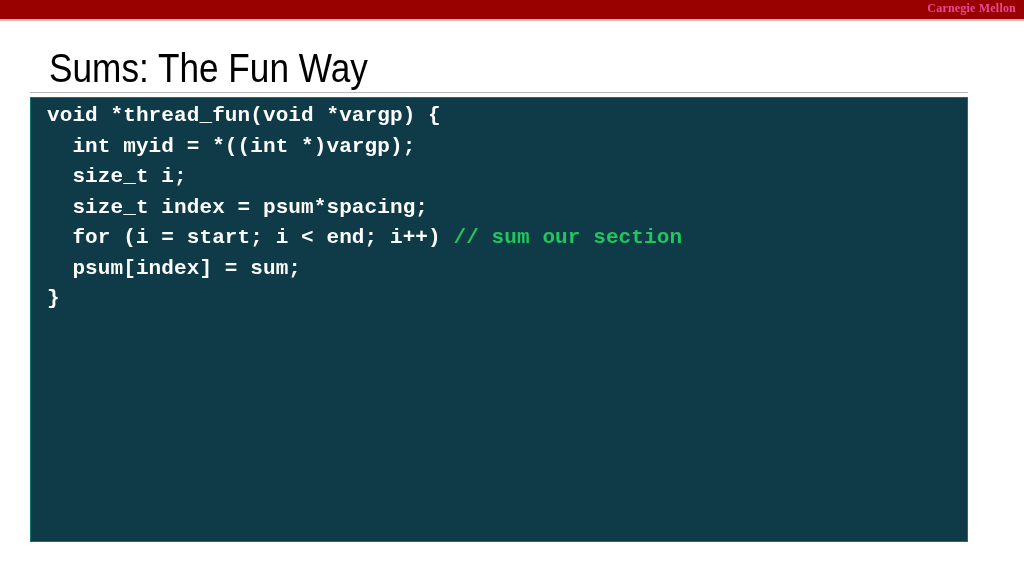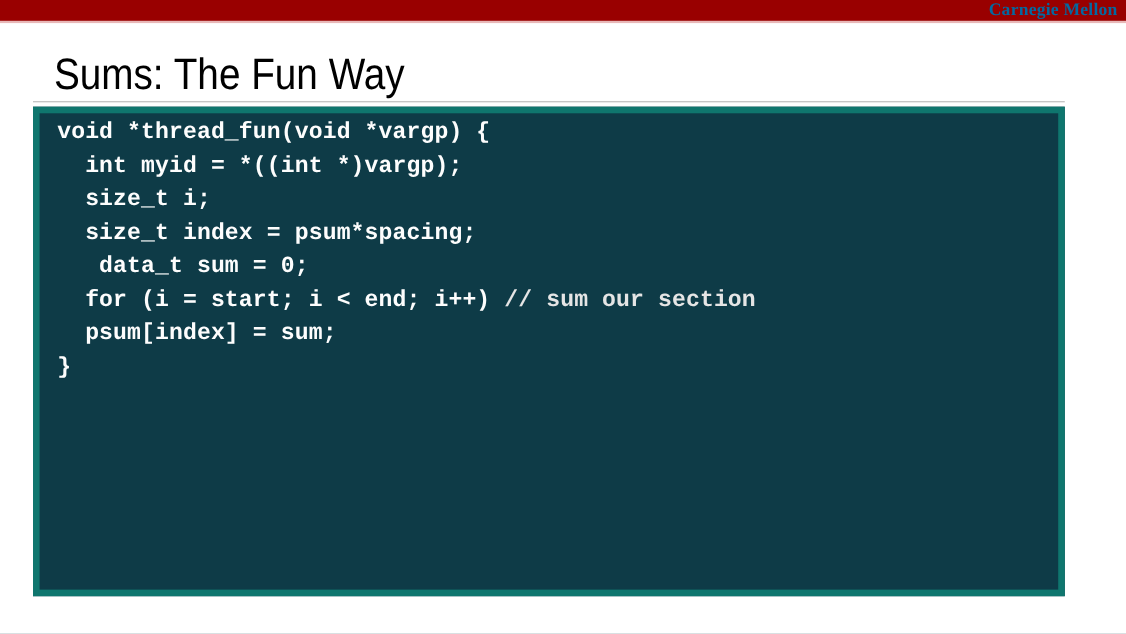--- a/index.html
+++ b/index.html
@@ -32,22 +32,22 @@
     width: 1024px;
     height: 2px;
     background: #e8b8b8;
   }
   .banner-brand {
     position: absolute;
     right: 8px;
     top: 1px;
     font-family: "Liberation Serif", "DejaVu Serif", serif;
     font-weight: bold;
-    font-size: 16px;
-    color: #0369a1;
+    font-size: 12px;
+    color: #ec4899;
     letter-spacing: 0.2px;
     white-space: nowrap;
   }
 
   
   .slide-title {
     position: absolute;
     left: 49px;
     top: 47px;
     font-family: "Liberation Sans", "DejaVu Sans", sans-serif;
@@ -70,58 +70,57 @@
   }
 
   
   .code-block {
     position: absolute;
     left: 30px;
     top: 97px;
     width: 938px;
     height: 445px;
     background: #0e3b47;
-    border: 6px solid #0f766e;
+    border: 1px solid #0f766e;
     box-sizing: border-box;
     overflow: hidden;
   }
   .code-lines {
     position: absolute;
     left: 16px;
     top: 3px;
     right: 0;
   }
   .code-line {
     font-family: "Liberation Mono", "DejaVu Sans Mono", monospace;
     font-size: 21px;
     line-height: 30.5px;
     font-weight: bold;
     color: #fdfdfd;
     white-space: pre;
     letter-spacing: 0.1px;
   }
   .tok-comment {
-    color: #e5e5e5;
+    color: #22c55e;
     font-family: Liberation Mono, monospace;
   }
 </style>
 </head>
 <body>
 
 <div class="banner"></div>
 <div class="banner-underline"></div>
 <div class="banner-brand">Carnegie Mellon</div>
 
 <div class="slide-title">Sums: The Fun Way</div>
 <div class="title-rule"></div>
 
 <div class="code-block">
   <div class="code-lines" id="code-lines">
       <div class="code-line"><span>void *thread_fun(void *vargp) {</span></div>
       <div class="code-line"><span>  int myid = *((int *)vargp);</span></div>
       <div class="code-line"><span>  size_t i;</span></div>
       <div class="code-line"><span>  size_t index = psum*spacing;</span></div>
-      <div class="code-line"><span>   data_t sum = 0;</span></div>
       <div class="code-line"><span>  for (i = start; i &lt; end; i++) </span><span class="tok-comment">// sum our section</span></div>
       <div class="code-line"><span>  psum[index] = sum;</span></div>
       <div class="code-line"><span>}</span></div>
     </div>
 </div>
 
 </body></html>

